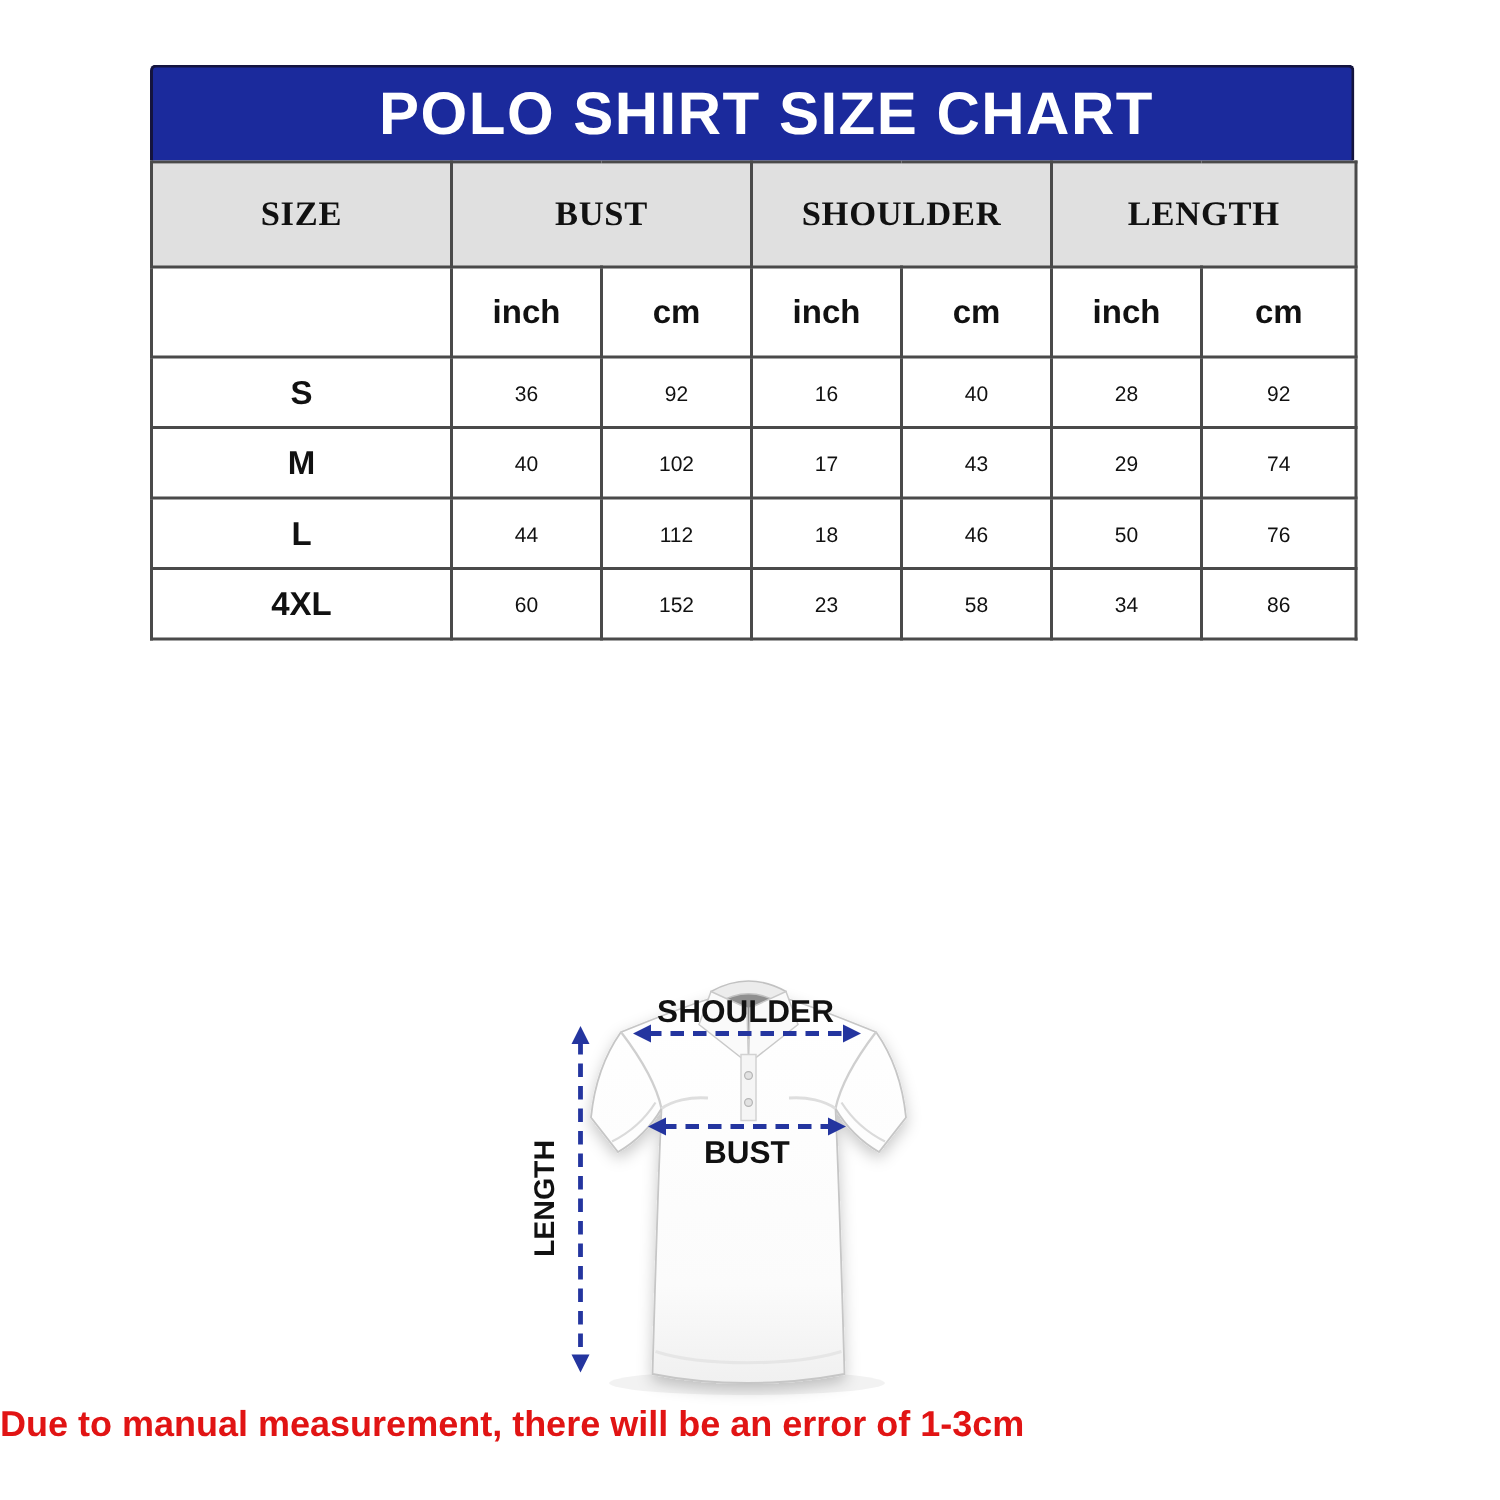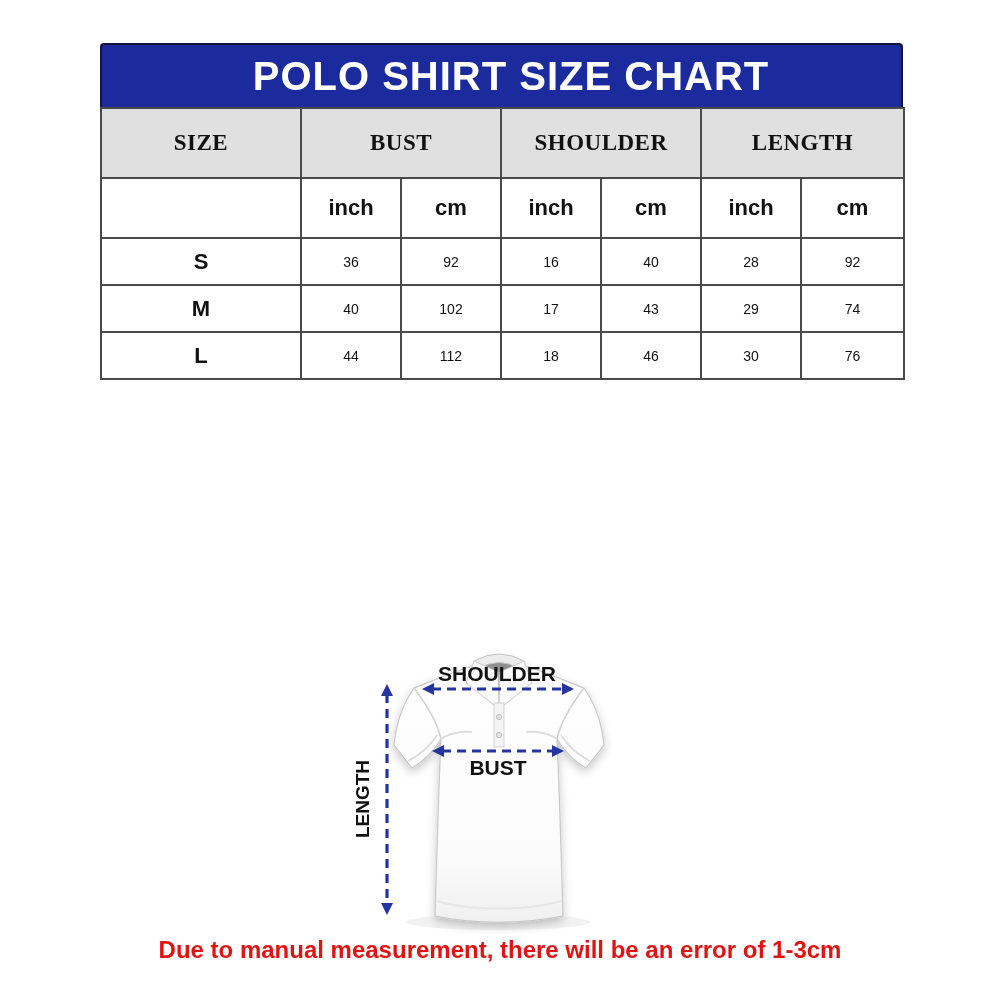--- a/index.html
+++ b/index.html
@@ -34,21 +34,21 @@
   tr.data-row { height: 47px; }
   tr.data-row td.size-cell { font-weight: bold; font-size: 22px; }
   tr.data-row td { font-size: 14px; font-weight: normal; background: #ffffff; }
 
   
   .diagram { position: absolute; left: 348px; top: 641px; width: 316px; height: 298px; }
 
   
   .footnote {
     position: absolute; left: 0; top: 936px; width: 1000px;
-    text-align: center; color: #e11414; font-size: 24px; font-weight: bold;
+    color: #e11414; font-size: 24px; font-weight: bold;
   }
 </style>
 </head>
 <body>
 
 <div class="page">
 
   <div class="banner">
     <span>POLO SHIRT SIZE CHART</span>
   </div>
@@ -98,22 +98,31 @@
         <td>43</td>
         <td>29</td>
         <td>74</td>
       </tr>
       <tr class="data-row">
         <td class="size-cell">L</td>
         <td>44</td>
         <td>112</td>
         <td>18</td>
         <td>46</td>
-        <td>30</td>
+        <td>50</td>
         <td>76</td>
+      </tr>
+      <tr class="data-row">
+        <td class="size-cell">4XL</td>
+        <td>60</td>
+        <td>152</td>
+        <td>23</td>
+        <td>58</td>
+        <td>34</td>
+        <td>86</td>
       </tr>
     </tbody>
   </table>
 
   <div class="diagram">
     <svg width="316" height="298" viewBox="0 0 316 298" xmlns="http://www.w3.org/2000/svg">
       <defs>
         <linearGradient id="shirtGrad" x1="0" y1="0" x2="0" y2="1">
           <stop offset="0" stop-color="#ffffff"></stop>
           <stop offset="0.75" stop-color="#fbfbfb"></stop>

